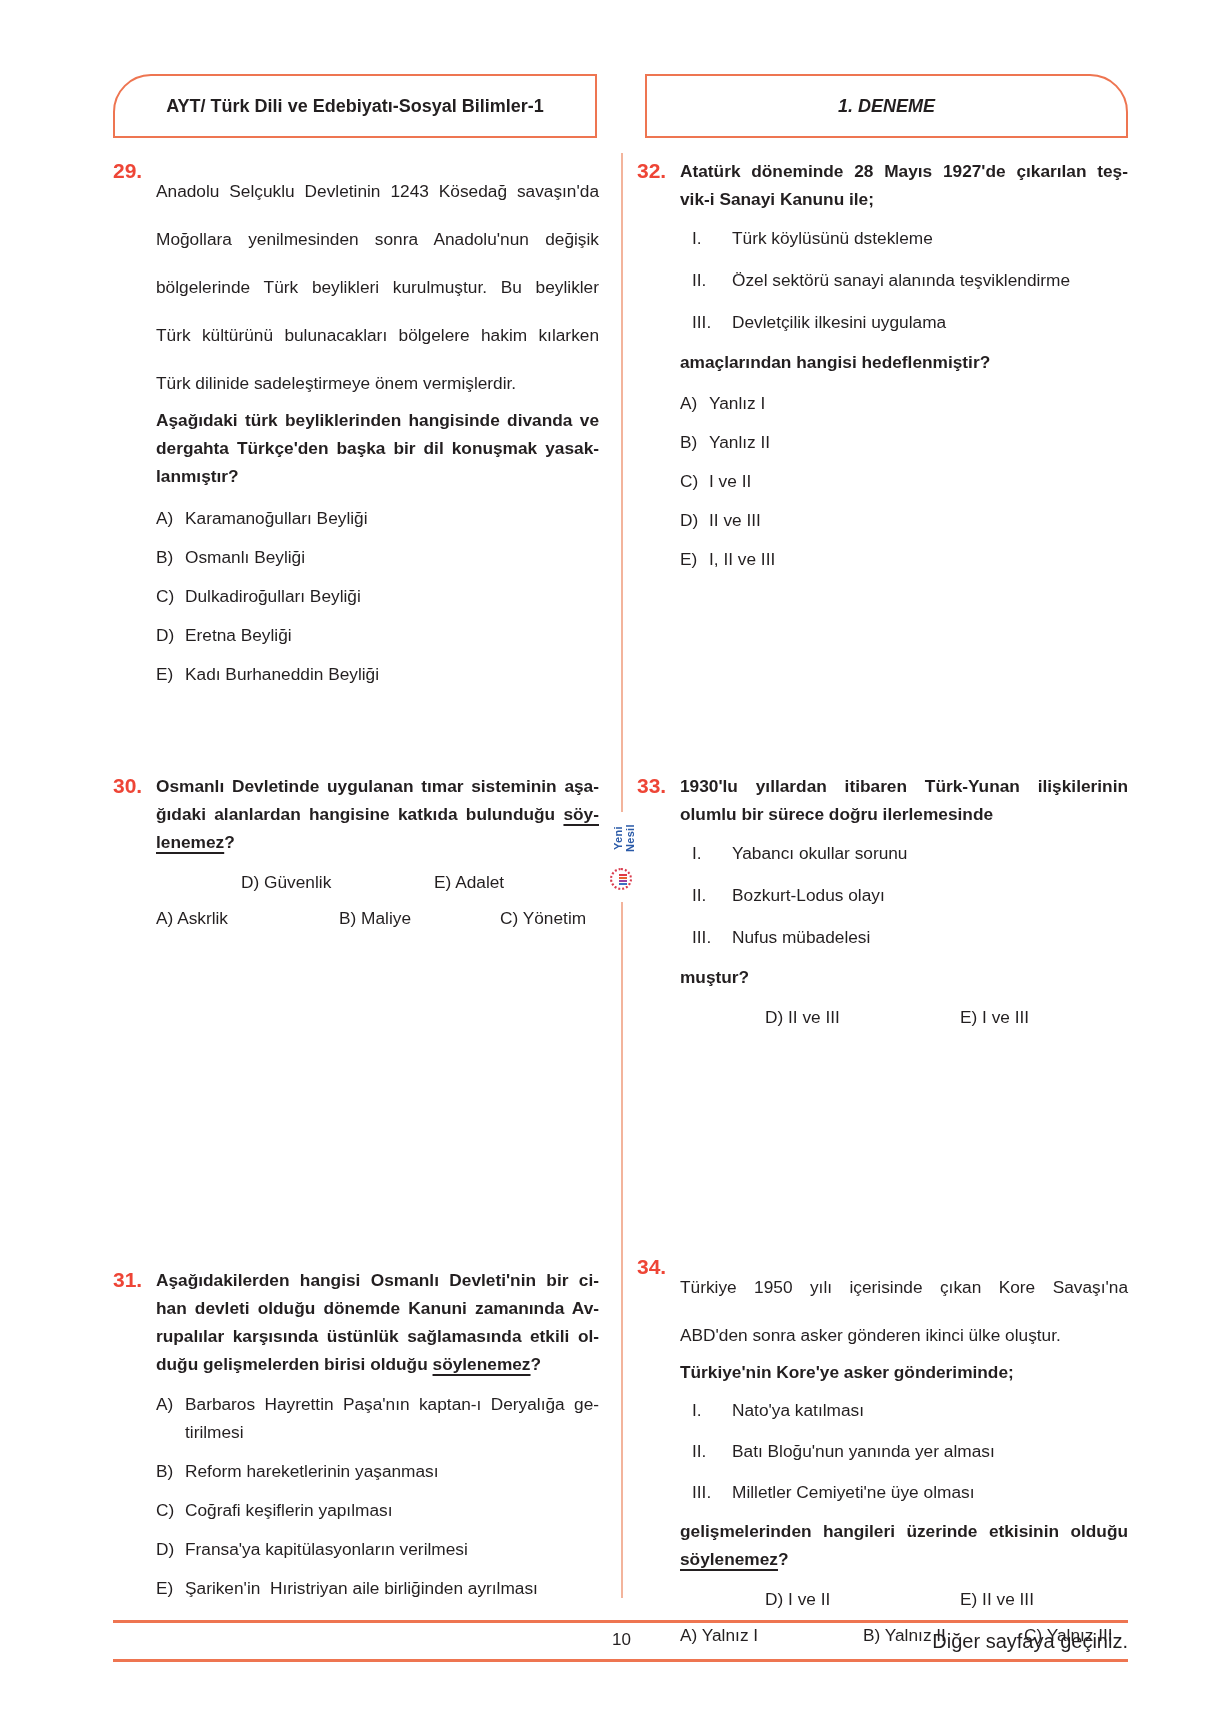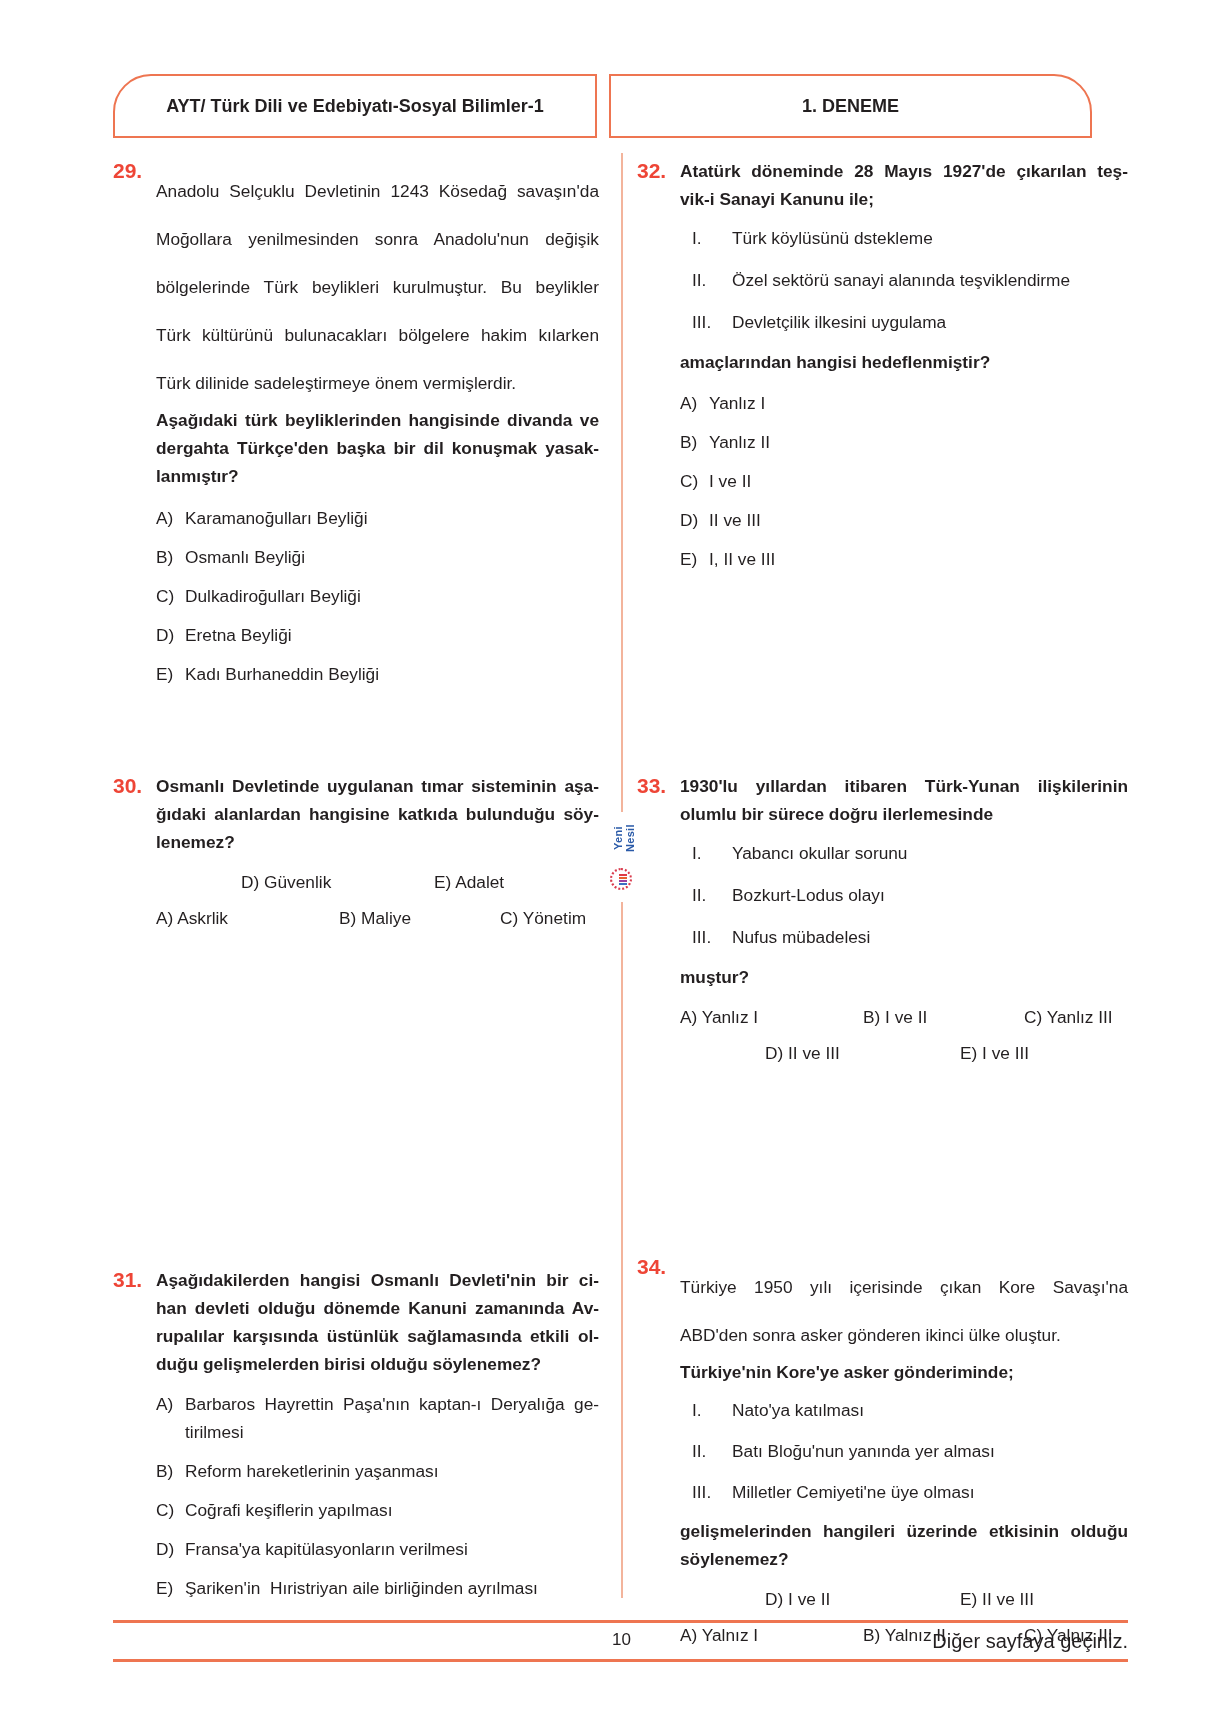--- a/index.html
+++ b/index.html
@@ -2,40 +2,40 @@
 <html><head>
 <meta charset="utf-8">
 <style>
   html, body { margin: 0; padding: 0; background: #ffffff; }
   body { width: 1218px; height: 1729px; position: relative; overflow: hidden;
          font-family: "Liberation Sans", sans-serif; color: #231f20; }
   .hdr { position: absolute; top: 74px; height: 64px; border: 2px solid #ee7551;
          box-sizing: border-box; display: flex; align-items: center; justify-content: center;
          font-weight: bold; font-size: 18px; background: #fff; }
   .hdr.left { left: 113px; width: 484px; border-top-left-radius: 38px; }
-  .hdr.right { left: 609px; width: 483px; border-top-right-radius: 38px; }
+  .hdr.right { left: 645px; width: 483px; border-top-right-radius: 38px; font-style: italic; }
   .divider { position: absolute; left: 621px; top: 153px; width: 2px; height: 1445px; background: #f3b49c; }
   .logo { position: absolute; left: 608px; top: 812px; width: 28px; height: 90px; background: #fff; }
   .logo .brand { position: absolute; left: 4px; top: 0; width: 20px; height: 52px;
         writing-mode: vertical-rl; transform: rotate(180deg); font-size: 11px; font-weight: bold;
         color: #2a5aa8; text-align: center; letter-spacing: 0.3px; }
   .logo .mark { position: absolute; left: 2px; top: 56px; width: 22px; height: 22px;
         border: 2px dotted #d93c4e; border-radius: 50%; box-sizing: border-box; }
   .logo .mark i { position: absolute; left: 7px; width: 8px; height: 2px; display: block; }
   .q { position: absolute; font-size: 17.3px; line-height: 28px; }
   .q .num { position: absolute; left: -43px; top: 0; color: #ee4536; font-weight: bold; font-size: 21px; }
   .q p { margin: 0; text-align: justify; text-align-last: auto; }
   .q .stem { font-weight: normal; margin-top: 20px; }
   .q .ask { font-weight: bold; }
   .q .gap { height: 9px; }
   .q .opt { display: flex; margin: 0; line-height: 28px; }
   .q .opt .lt { width: 29px; flex: none; }
   .q .rom { display: flex; margin-left: 12px; line-height: 28px; }
   .q .rom .lt { width: 40px; flex: none; }
-  .u { text-decoration-thickness: 2px; text-underline-offset: 4px; }
+  .u { text-decoration: underline; text-decoration-thickness: 2px; text-underline-offset: 4px; }
   .inline-opts { position: relative; height: 36px; }
   .inline-opts span { position: absolute; top: 0; white-space: nowrap; }
   .footer-line { position: absolute; left: 113px; width: 1015px; height: 3px; background: #ee7551; }
   .pg { position: absolute; top: 1630px; font-size: 17px; }
 </style>
 </head>
 <body>
 
 <div class="hdr left">
   <span>AYT/ Türk Dili ve Edebiyatı-Sosyal Bilimler-1</span>
@@ -194,25 +194,20 @@
       <span class="lt">II.</span>
       <span>Bozkurt-Lodus olayı</span>
     </div>
   <div class="rom" style="margin-bottom:12px">
       <span class="lt">III.</span>
       <span>Nufus mübadelesi</span>
     </div>
   <p class="ask">muştur?</p>
   <div style="height:12px"></div>
   <div class="inline-opts">
-    <span style="left:0">A) Yanlız I</span>
-    <span style="left:183px">B) I ve II</span>
-    <span style="left:344px">C) Yanlız III</span>
-  </div>
-  <div class="inline-opts">
     <span style="left:85px">D) II ve III</span>
     <span style="left:280px">E) I ve III</span>
   </div>
 </div>
 
 <div class="q" style="left:680px; top:1253px; width:448px;">
   <span class="num">34.</span>
   <p class="stem" style="text-align-last:justify">Türkiye 1950 yılı içerisinde çıkan Kore Savaşı'na</p>
   <p class="stem">ABD'den sonra asker gönderen ikinci ülke oluştur.</p>
   <div style="height:9px"></div>

